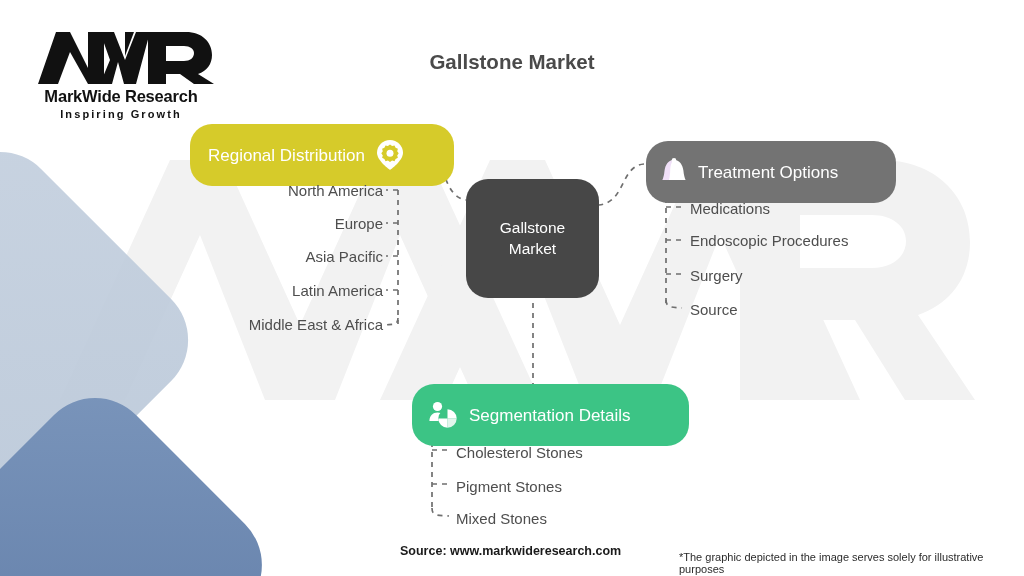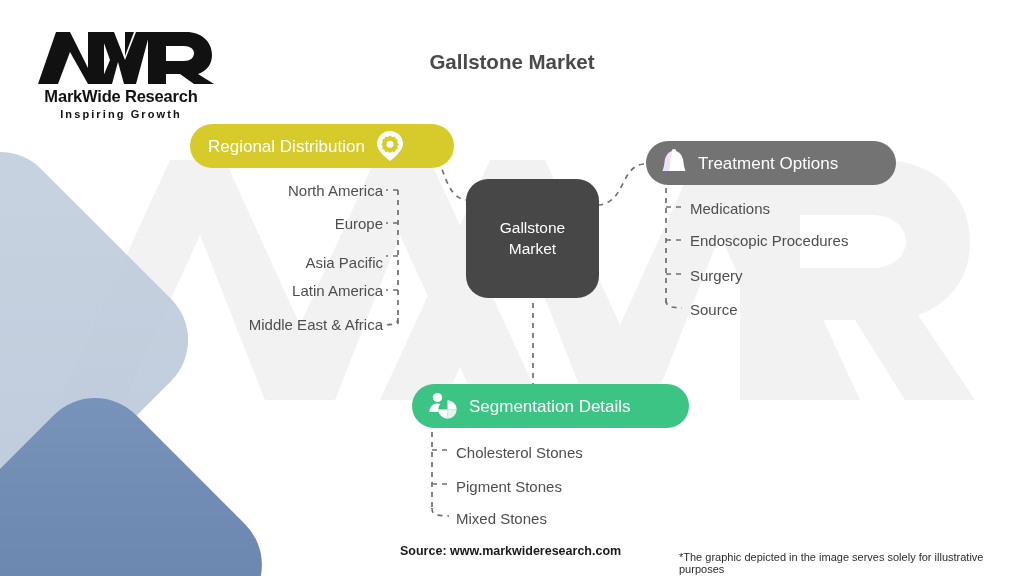--- a/index.html
+++ b/index.html
@@ -113,21 +113,21 @@
     line-height: 1.35;
     text-align: center;
   }
 
   
   .badge {
     position: absolute;
     display: flex;
     align-items: center;
     border-radius: 22px;
-    height: 44px;
+    height: 62px;
     color: #ffffff;
     font-size: 17px;
     white-space: nowrap;
   }
   .badge .badge-label { line-height: 1; }
   .badge-icon {
     display: flex;
     align-items: center;
     justify-content: center;
     flex: 0 0 auto;
@@ -295,21 +295,21 @@
         <path d="M19.5 18.5 L28.7 18.5 A9.2 9.2 0 0 1 19.5 27.7 Z" fill="#ffffff" opacity="0.85"></path>
         <path d="M19.5 18.5 L19.5 27.7 A9.2 9.2 0 0 1 10.3 18.5 Z" fill="#ffffff"></path>
       </svg>
     </span>
     <span class="badge-label">Segmentation Details</span>
   </div>
 
   <div class="leaf-list" id="list-regional">
     <div class="leaf" style="top:0px;">North America</div>
     <div class="leaf" style="top:33px;">Europe</div>
-    <div class="leaf" style="top:72px;">Asia Pacific</div>
+    <div class="leaf" style="top:66px;">Asia Pacific</div>
     <div class="leaf" style="top:100px;">Latin America</div>
     <div class="leaf" style="top:134px;">Middle East &amp; Africa</div>
   </div>
 
   <div class="leaf-list" id="list-treatment">
     <div class="leaf" style="top:0px;">Medications</div>
     <div class="leaf" style="top:32px;">Endoscopic Procedures</div>
     <div class="leaf" style="top:67px;">Surgery</div>
     <div class="leaf" style="top:101px;">Source</div>
   </div>

